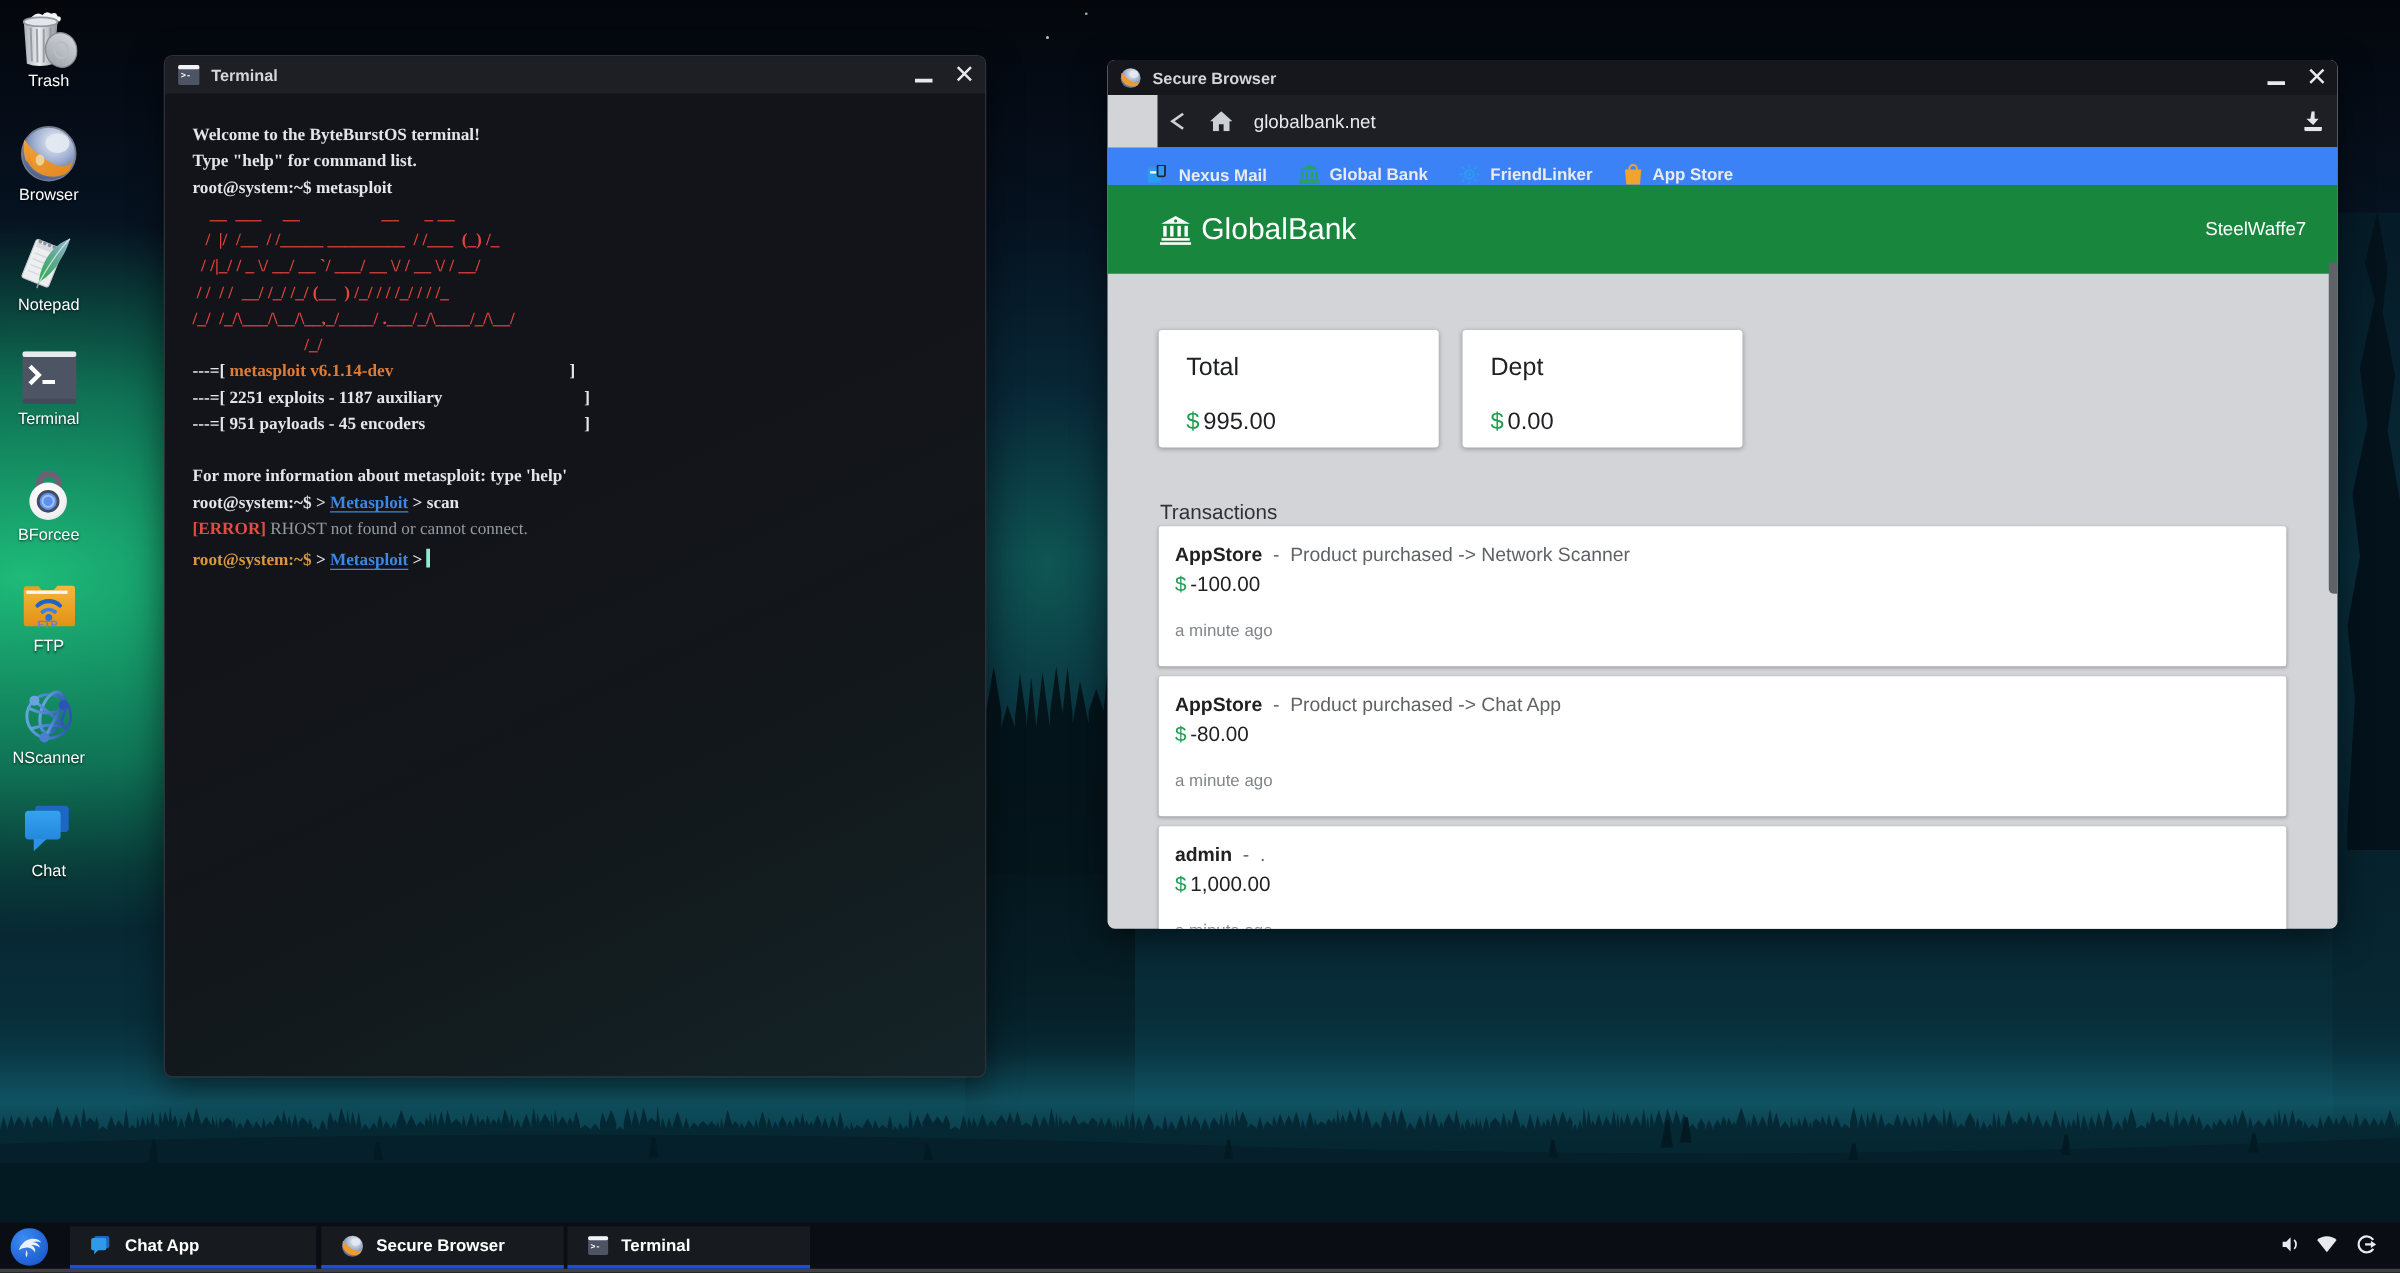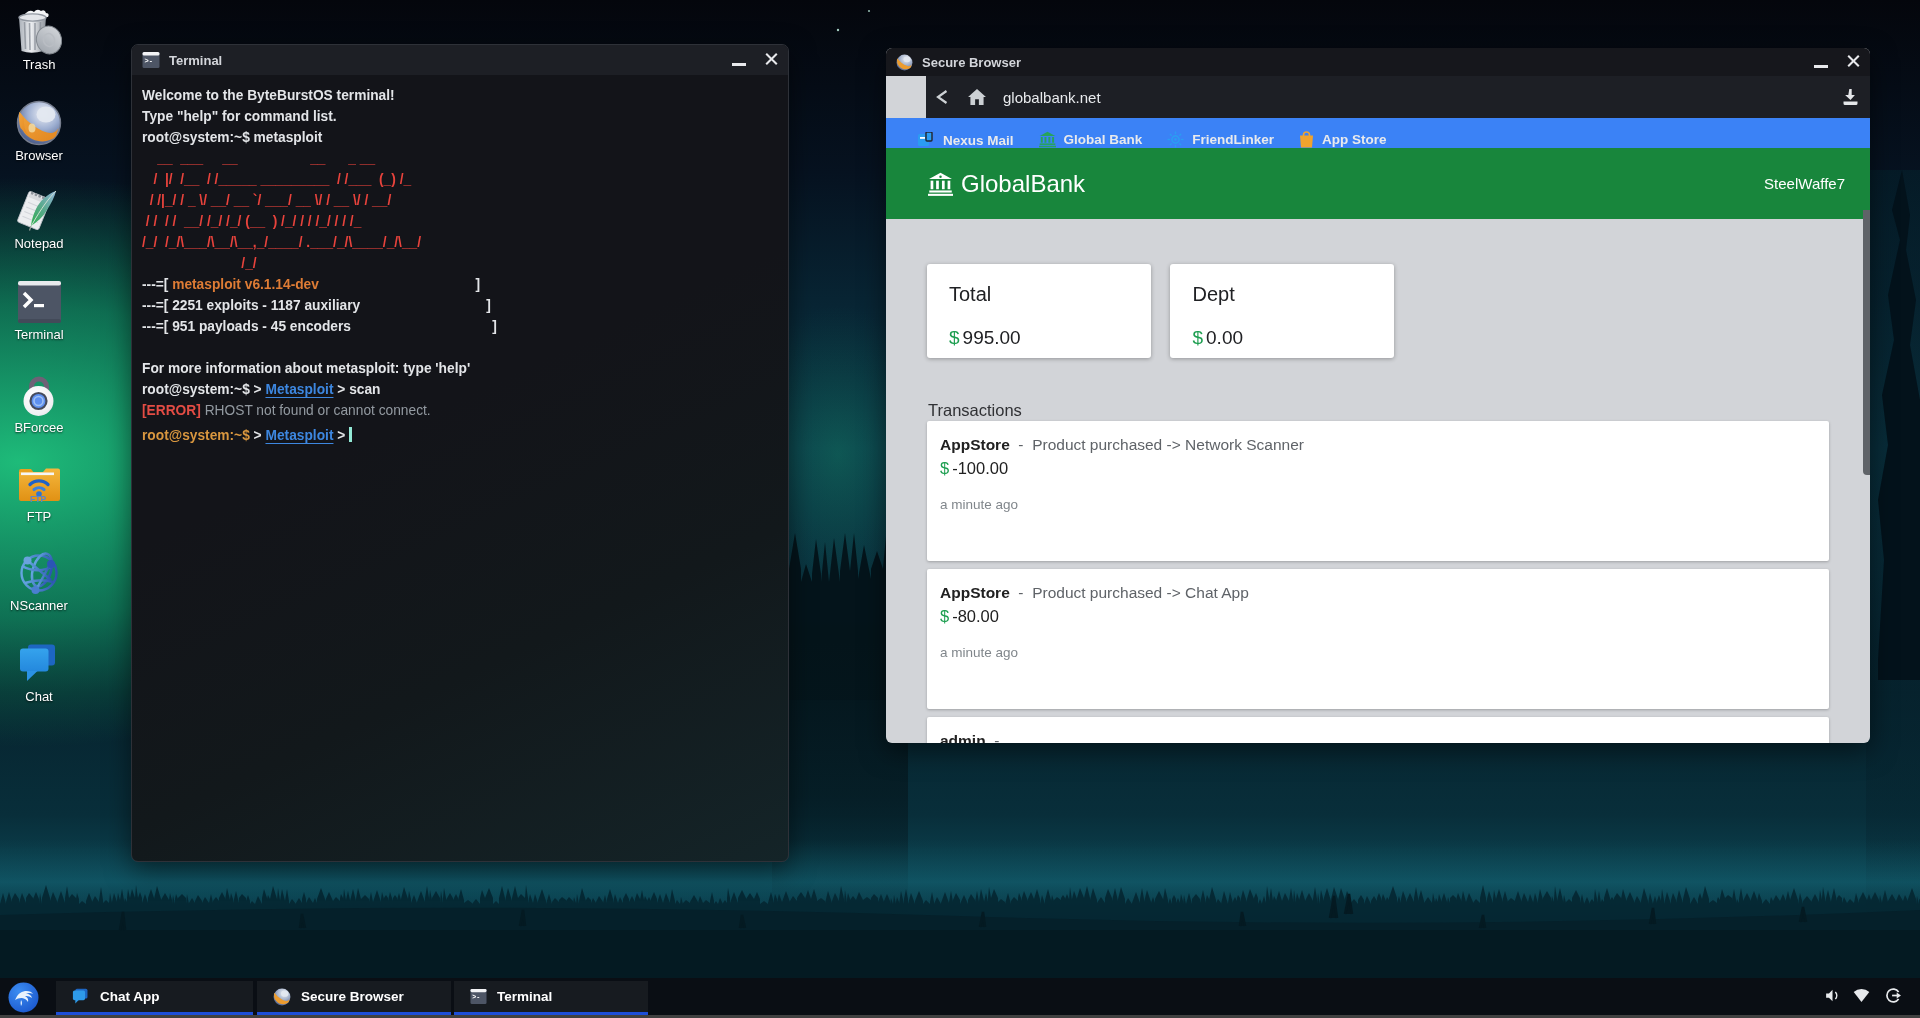--- a/index.html
+++ b/index.html
@@ -17,21 +17,21 @@
   #term .tb{height:30px;background:#1d1f25;border-radius:6px 6px 0 0;display:flex;align-items:center;
     padding:0 10px;}
   .wtitle{font-size:13px;font-weight:bold;color:#d3d5da;margin-left:9px;}
   .wbtns{margin-left:auto;display:flex;align-items:center;}
   .mindash{width:14px;height:3px;background:#e8e9ec;margin-right:19px;margin-top:8px;}
   .closex{position:relative;width:13px;height:13px;margin-bottom:3px;}
   .closex:before,.closex:after{content:"";position:absolute;left:-1px;top:5.5px;width:15px;height:2px;
     background:#e8e9ec;}
   .closex:before{transform:rotate(45deg);}
   .closex:after{transform:rotate(-45deg);}
-  #tbody{margin:0;padding:10px 0 0 10px;font-family:Liberation Sans, sans-serif;
+  #tbody{margin:12px;padding:10px 0 0 10px;font-family:Liberation Serif, serif;
     font-size:13.75px;line-height:21px;color:#e3e5e8;font-weight:bold;}
   .red{color:#e8433c;font-weight:bold;}
   .org{color:#de7c35;}
   .oprompt{color:#d9973f;}
   .msf{color:#3d87e0;text-decoration:underline;text-underline-offset:3px;}
   .gry{color:#939aa1;font-weight:normal;}
   .err{color:#e34c44;}
   .cur{display:inline-block;width:2.5px;height:15px;background:#93e9d6;vertical-align:-2px;}
 
   
@@ -46,21 +46,21 @@
   #gtitle{font-size:24px;margin-left:8px;}
   #guser{margin-left:auto;margin-right:25px;font-size:15px;font-weight:normal;}
   #bcontent{padding:45px 41px 0 41px;}
   .scard{width:224px;height:94px;background:#fff;border-radius:3px;display:inline-block;
     box-shadow:0 1px 4px rgba(0,0,0,.3);padding:19px 0 0 22px;vertical-align:top;}
   .scard .t{font-size:20px;color:#202124;}
   .scard .v{font-size:19px;color:#202124;margin-top:21px;}
   .grn{color:#1d9e50;margin-right:3px;}
   #trlbl{font-size:16.5px;color:#303134;margin:43px 0 1px 1px;}
   .tcard{background:#fff;border-radius:2px;box-shadow:0 1px 3px rgba(0,0,0,.25);
-    margin-bottom:8px;padding:15px 16px 12px 13px;height:140px;}
+    margin-bottom:8px;padding:15px 16px 12px 13px;height:112px;}
   .tc1{font-size:15.5px;color:#5f6368;}
   .tc1 b{color:#212121;}
   .tc2{font-size:16.5px;color:#212121;margin-top:5px;}
   .tc3{font-size:13.5px;color:#80868b;margin-top:19px;}
   #sthumb{position:absolute;right:0;top:162px;width:7px;height:265px;background:#5f6368;
     border-radius:0 0 0 4px;}
 
   
   #bar{position:absolute;left:0;top:978px;width:1920px;height:40px;background:#0a0e14;}
   .titem{position:absolute;top:3px;height:34px;background:rgba(255,255,255,.055);

